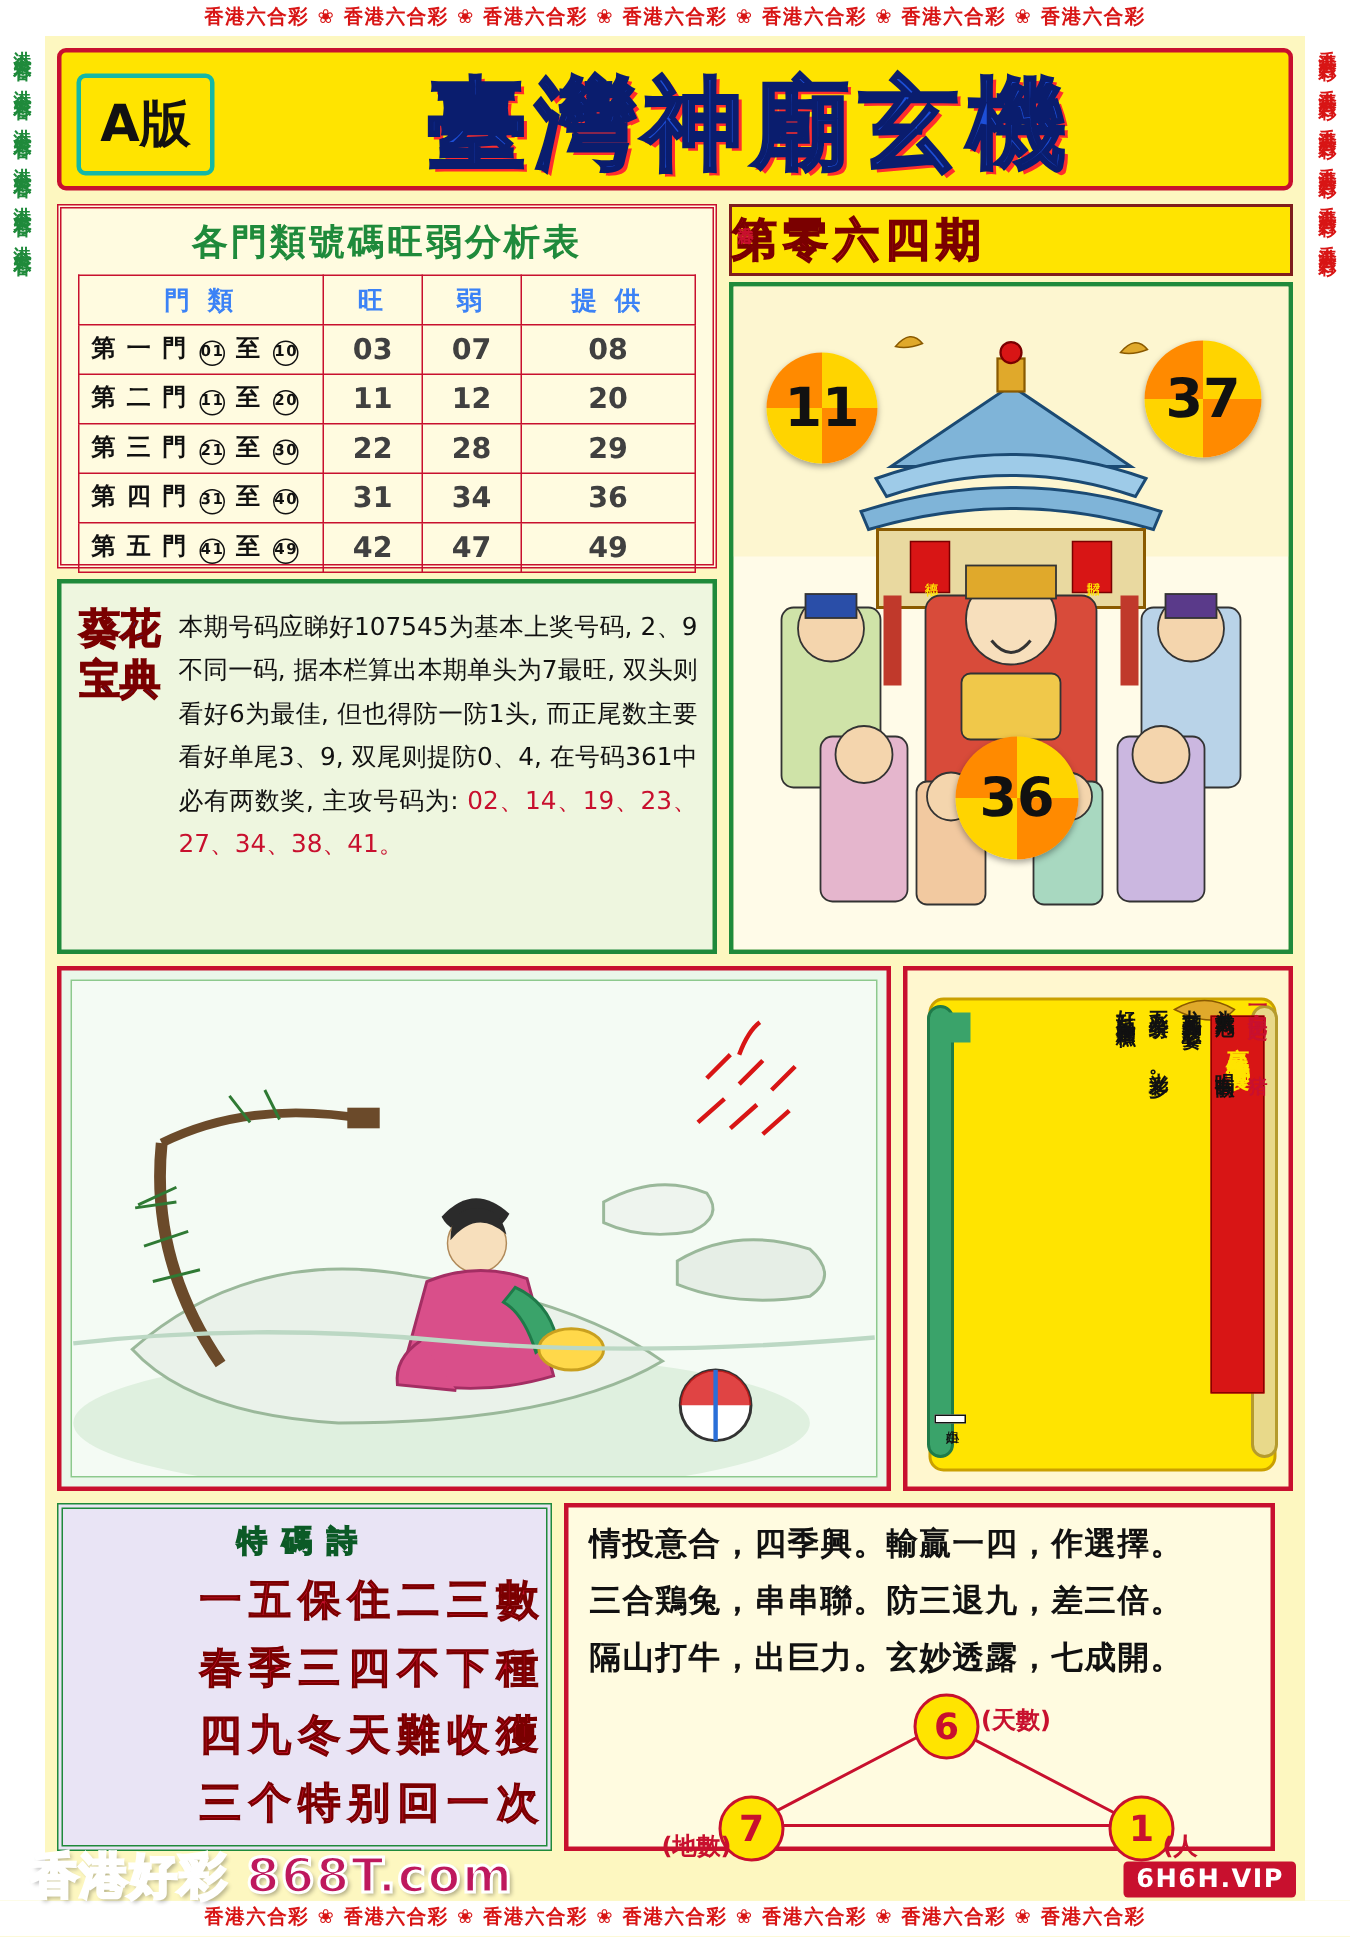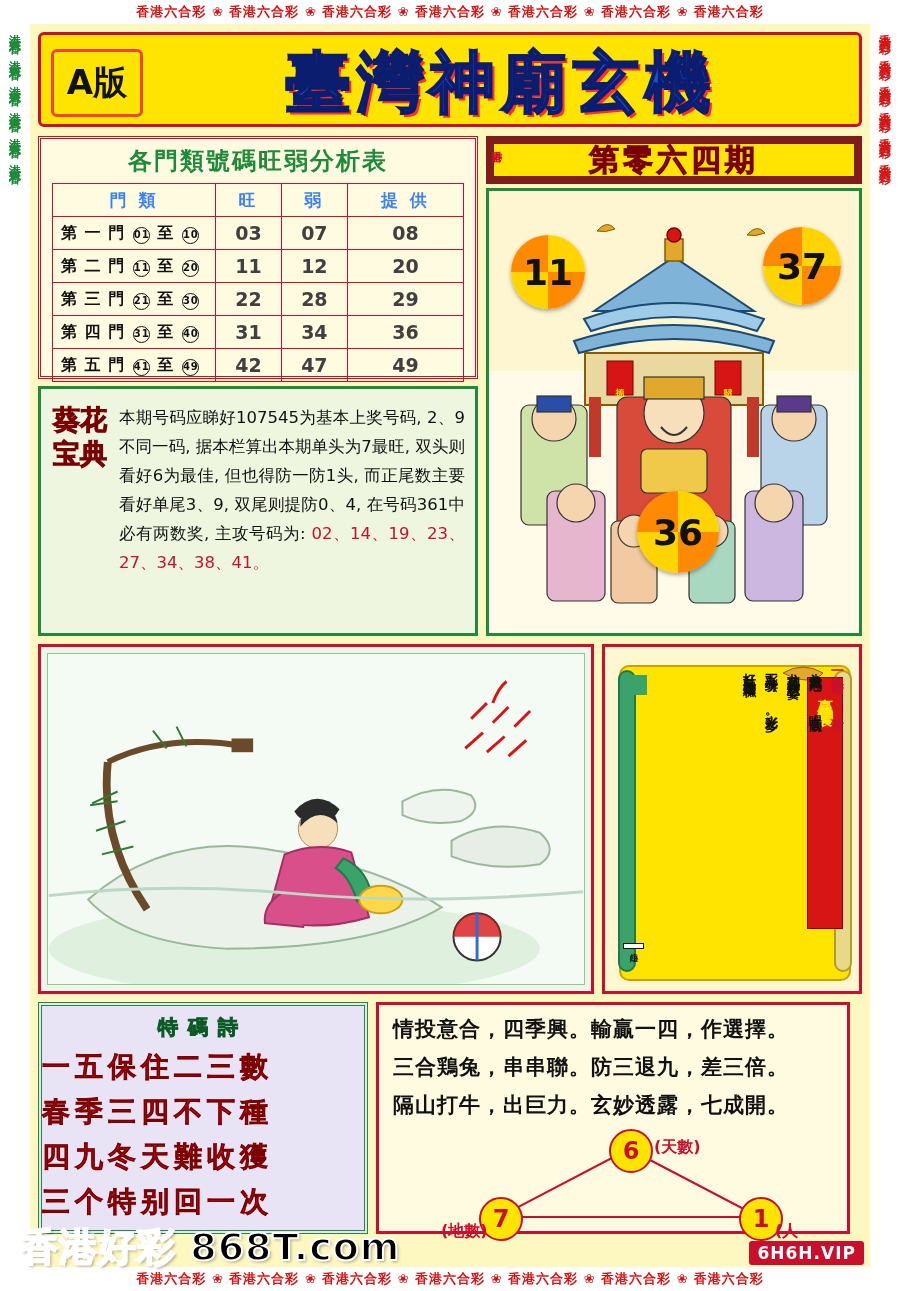--- a/index.html
+++ b/index.html
@@ -51,21 +51,21 @@
   .title-banner{
     position:absolute;left:8px;top:8px;width:824px;height:95px;
     background:#ffe400;
     border:3px solid #c8102e;
     border-radius:6px;
     box-sizing:border-box;
   }
   .title-badge{
     position:absolute;left:10px;top:14px;width:86px;height:62px;
     background:#ffe400;
-    border:3px solid #ef4444;
+    border:3px solid #14b8a6;
     border-radius:6px;
     color:#111;
     font-size:34px;font-weight:bold;
     display:flex;align-items:center;justify-content:center;
     font-family:"DejaVu Sans","Liberation Sans",sans-serif;
     text-align:center;
   }
   .title-main{
     position:absolute;left:110px;top:4px;width:700px;height:88px;
     color:#1d4fd8;
@@ -125,23 +125,23 @@
     border:1px solid #111;border-radius:50%;
     width:15px;height:15px;line-height:14px;
     font-size:10px;text-align:center;
     margin:0 1px;color:#111;font-weight:bold;
   }
 
   
   .issue-banner{
     position:absolute;left:456px;top:112px;width:376px;height:48px;
     background:#ffe400;
-    border:8px solid #7f1d1d;
-    box-sizing:border-box;
-    display:flex;align-items:center;justify-content:center;
+    border:2px solid #7f1d1d;
+    box-sizing:border-box;
+    display:flex;align-items:center;
   }
   .issue-text{
     color:#c8102e;
     -webkit-text-stroke:1px #7a0000;
     font-size:30px;font-weight:bold;letter-spacing:4px;
   }
   .issue-left-label{
     position:absolute;left:460px;top:118px;
     color:#c8102e;font-size:11px;font-weight:bold;
     writing-mode:vertical-rl;text-orientation:upright;line-height:12px;
@@ -244,21 +244,21 @@
     background:#e9e4f5;
     border:4px double #1f8a3b;
     box-sizing:border-box;
   }
   .poem-title{
     text-align:center;color:#1f8a3b;
     -webkit-text-stroke:1px #0b5a26;
     font-size:20px;font-weight:bold;letter-spacing:10px;margin-top:8px;
   }
   .poem-line{
-    text-align:left;color:#c8102e;
+    text-align:right;color:#c8102e;
     -webkit-text-stroke:0.6px #7a0000;
     font-size:28px;font-weight:bold;letter-spacing:5px;margin-top:7px;
   }
 
   
   .rbox{
     position:absolute;left:346px;top:978px;width:474px;height:232px;
     background:#fffbe0;
     border:3px solid #c8102e;
     box-sizing:border-box;
@@ -276,21 +276,21 @@
     display:flex;align-items:center;justify-content:center;
     color:#c8102e;font-size:24px;font-weight:bold;
   }
   .node-label{
     position:absolute;color:#c8102e;font-size:16px;font-weight:bold;
   }
 
   
   .wm-main{
     position:absolute;left:20px;bottom:18px;
-    font-size:38px;font-weight:bold;color:#000000;
+    font-size:32px;font-weight:bold;color:#be185d;
     -webkit-text-stroke:2px #ffffff;
     letter-spacing:1px;white-space:nowrap;
     text-shadow:2px 2px 3px rgba(0,0,0,.3);
   }
   .wm-badge{
     position:absolute;right:36px;bottom:26px;
     background:#c8102e;color:#fff;font-size:17px;font-weight:bold;
     padding:2px 8px;border-radius:3px;letter-spacing:1px;
   }
 </style>

